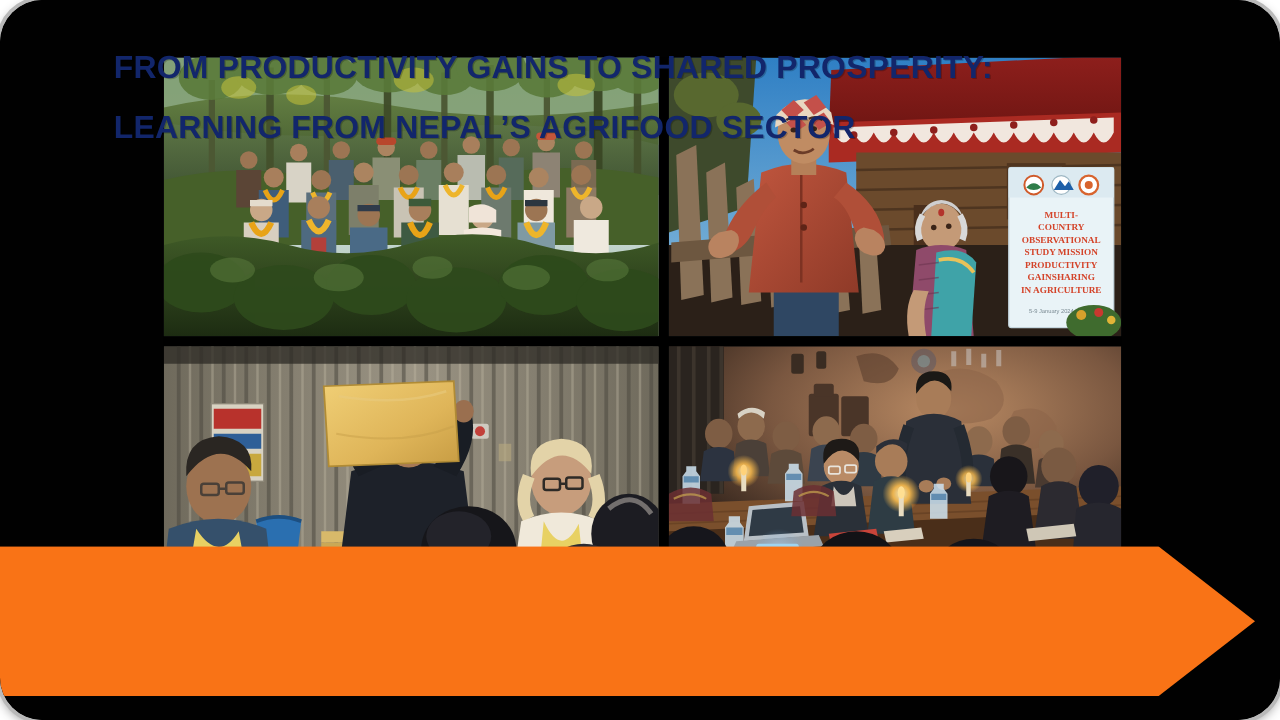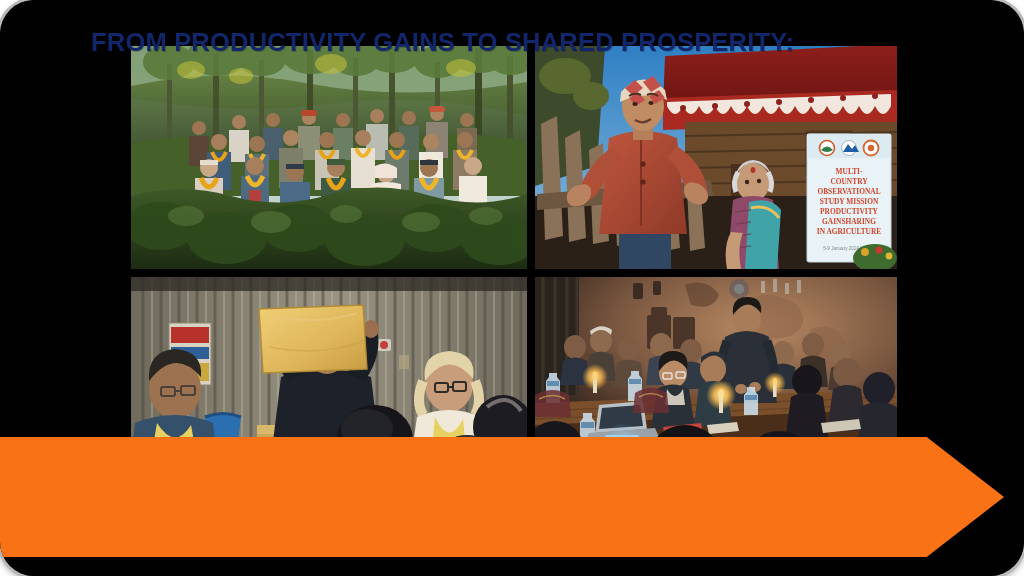--- a/index.html
+++ b/index.html
@@ -70,21 +70,21 @@
     width: 800px;
     color: #12266B;
     font-family: "Liberation Sans", sans-serif;
     font-weight: bold;
     font-size: 25.5px;
     letter-spacing: 0.2px;
     line-height: 36px;
     z-index: 6;
     text-shadow: 1px 1px 0 rgba(0,0,0,0.22);
   }
-  .banner-line { display: block; white-space: nowrap; }
+  .banner-line { display: block; white-space: nowrap; margin-top: 12px; }
 </style>
 </head>
 <body>
 
 <div class="slide">
   <div class="slide-bg"></div>
 
   <div class="photo-grid">
 
     <div class="photo">
@@ -776,14 +776,15 @@
           <path d="M4 122 q14 -7 26 0"></path>
           <path d="M104 120 q12 -7 24 0"></path>
         </g>
       </svg>
     </div>
   </div>
 
   <div class="banner"></div>
   <div class="banner-text">
     <span class="banner-line">FROM PRODUCTIVITY GAINS TO SHARED PROSPERITY:</span>
+    <span class="banner-line">LEARNING FROM NEPAL’S AGRIFOOD SECTOR</span>
   </div>
 </div>
 
 </body></html>

